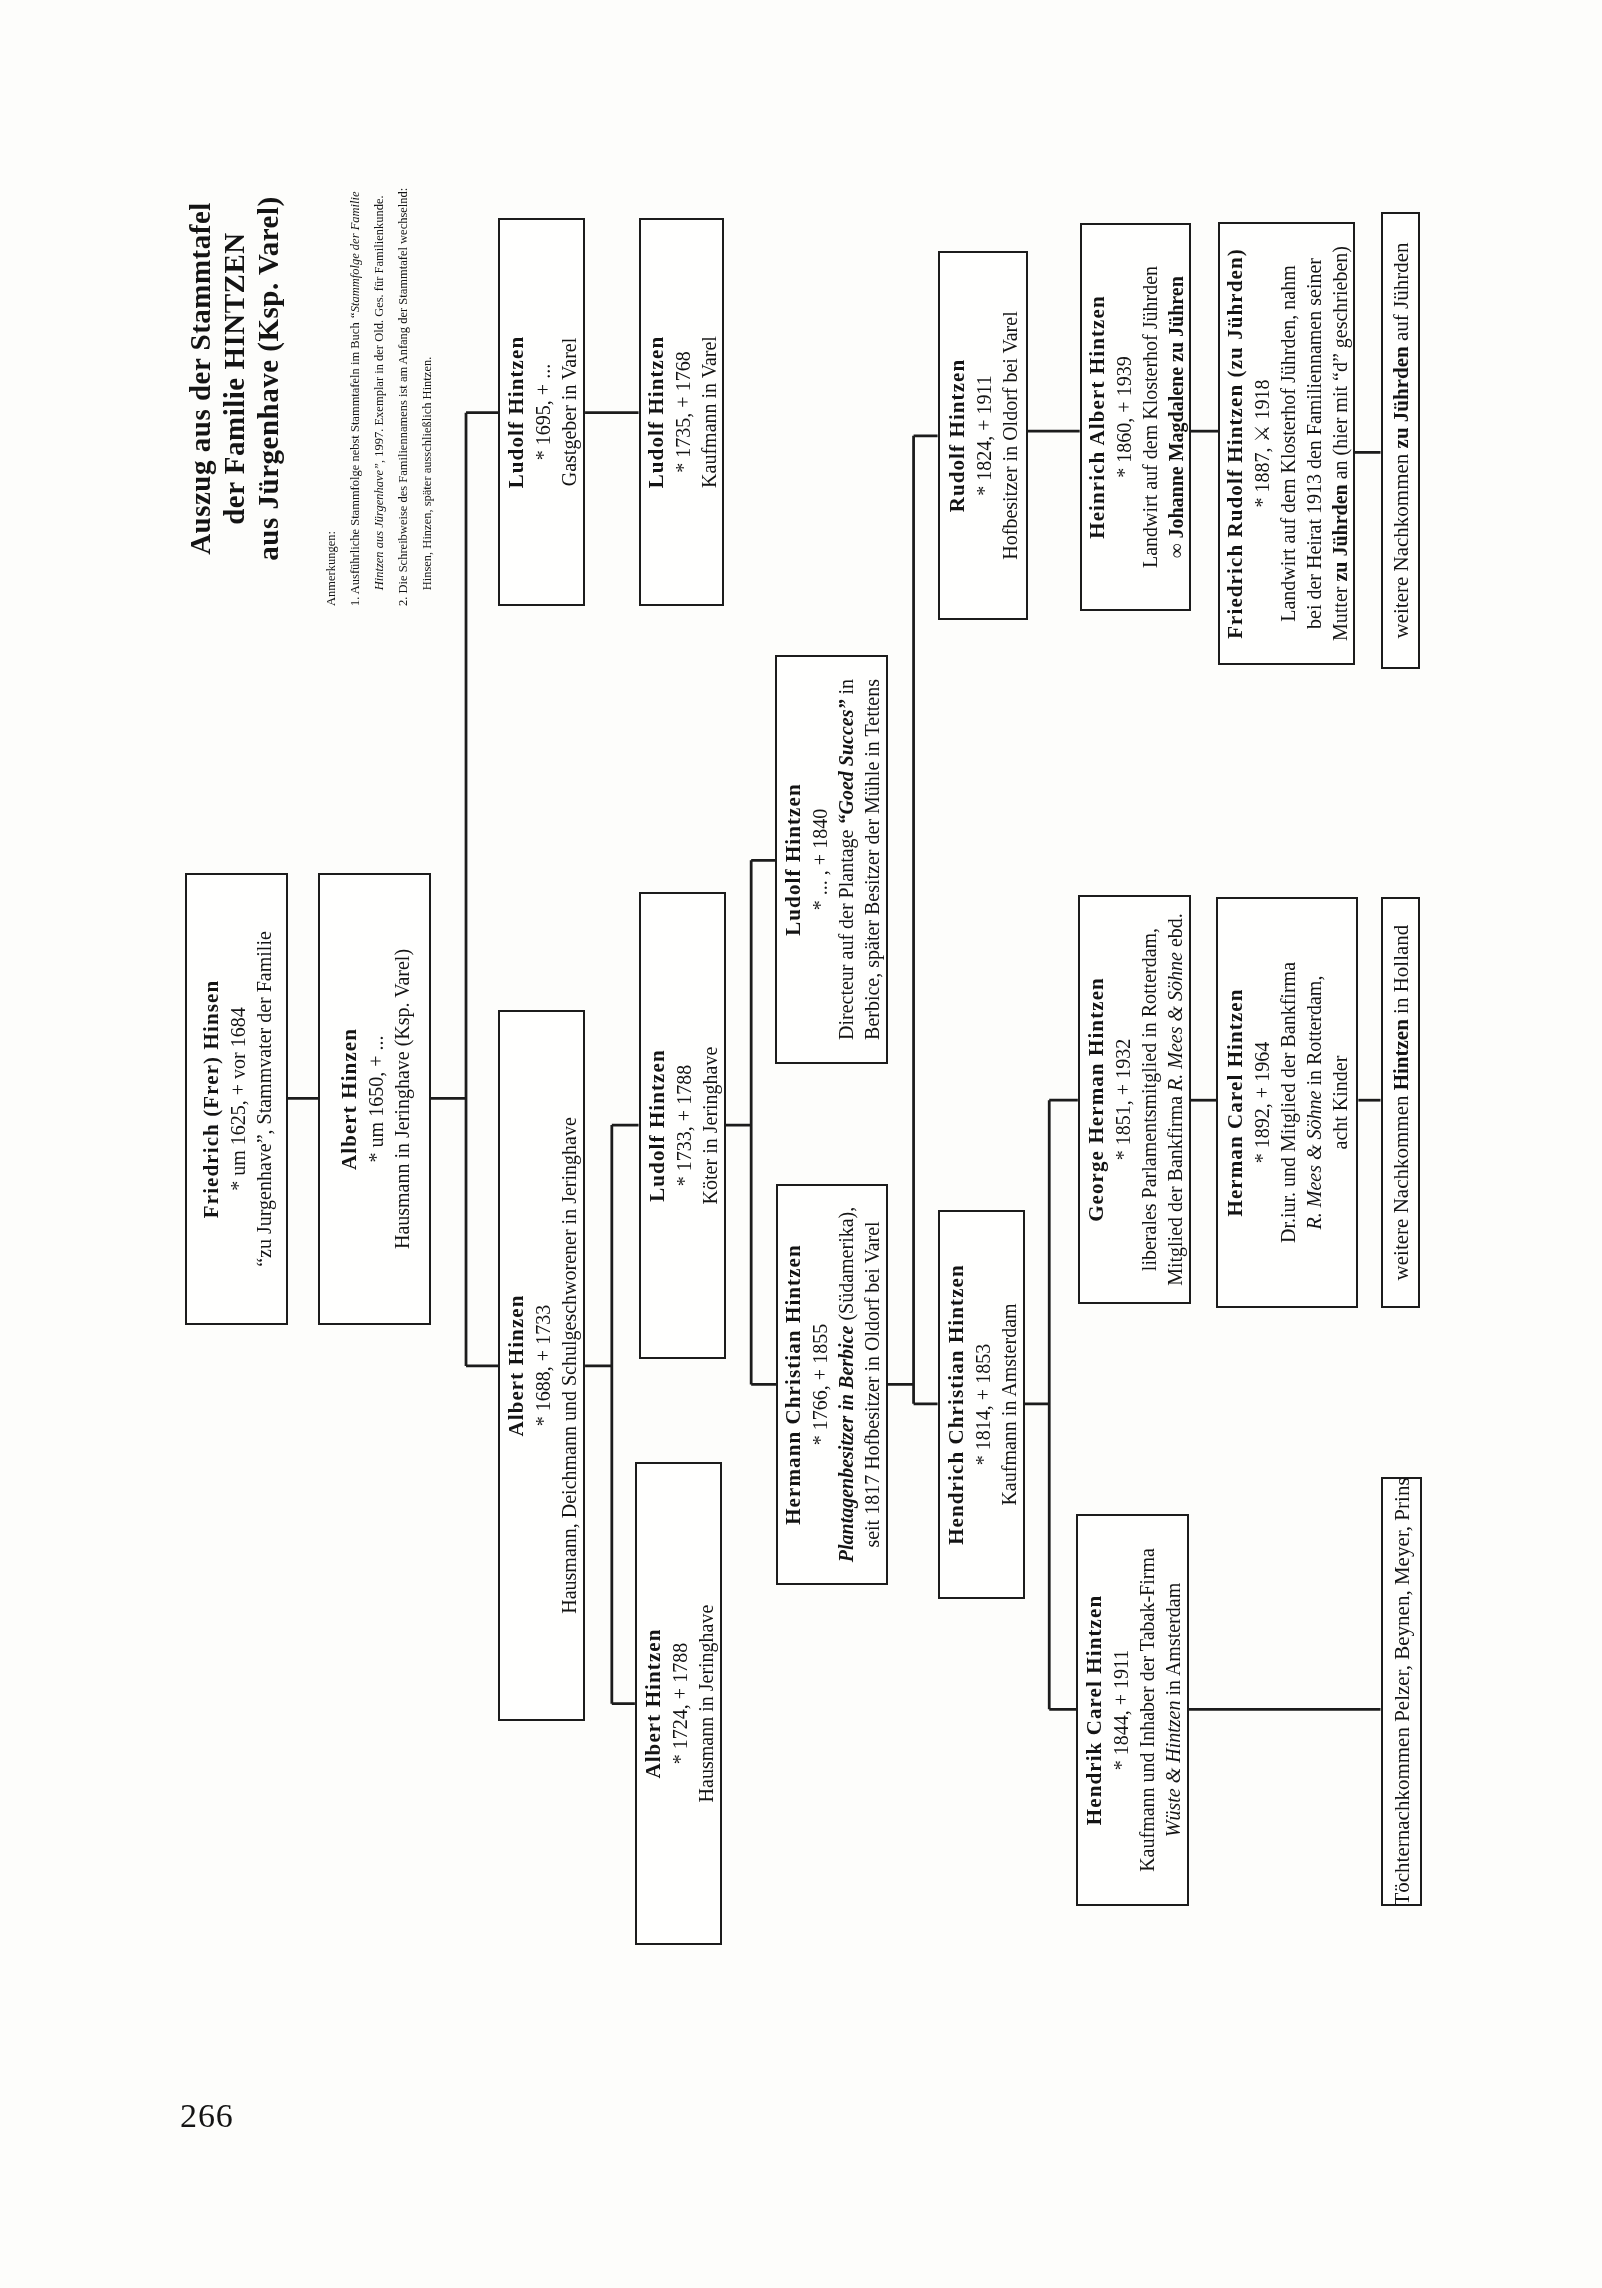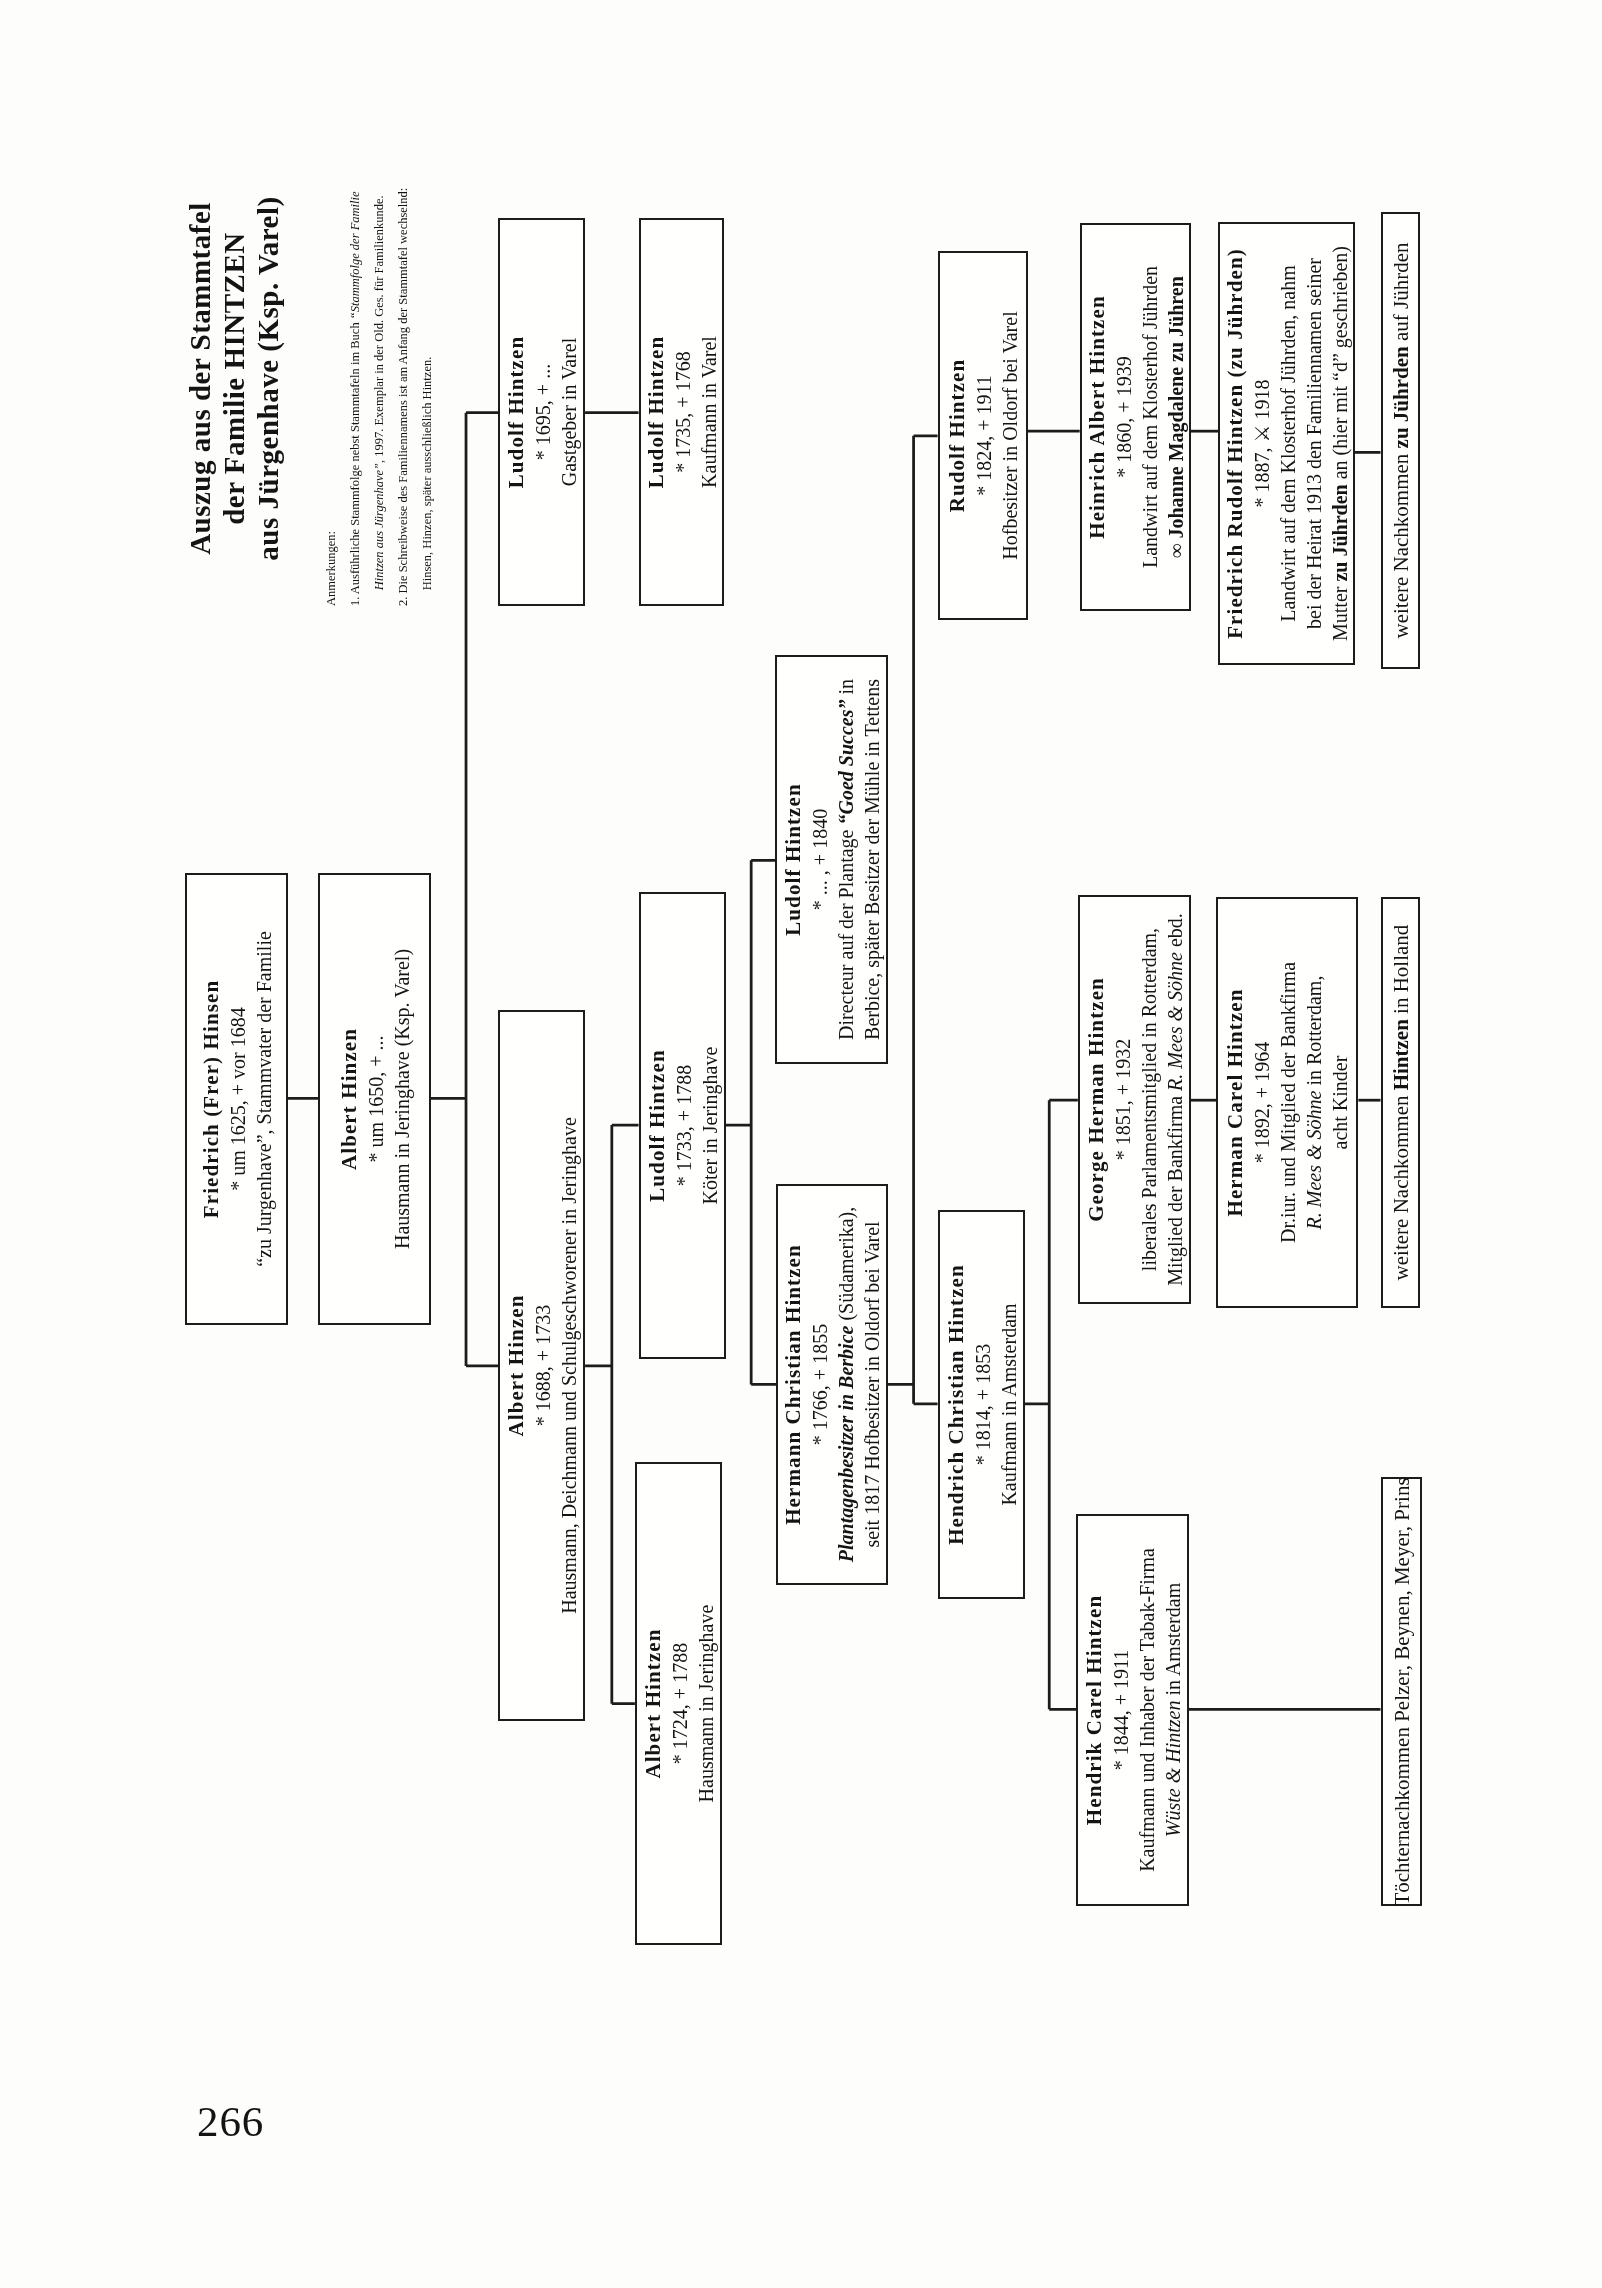--- a/index.html
+++ b/index.html
@@ -28,21 +28,21 @@
   #title-block{
     position:absolute;left:1652px;top:183px;width:517px;height:105px;
     text-align:center;font-weight:bold;font-size:29px;line-height:34px;letter-spacing:0.5px;
   }
   #notes{
     position:absolute;left:1683px;top:319px;width:434px;height:129px;
     font-size:12.5px;line-height:24px;white-space:nowrap;
   }
   .note-ind{padding-left:15.7px;}
   #page-number{
-    position:absolute;left:197px;top:2097px;font-size:43px;letter-spacing:0.9px;
+    position:absolute;left:180px;top:2097px;font-size:34px;letter-spacing:0.9px;
   }
 </style>
 </head>
 <body>
 
 <div id="page">
   <div id="landscape">
 
     <svg id="connectors" width="2289" height="1602" viewBox="0 0 2480 1736" fill="none" stroke="#1c1c1c" stroke-width="3">
       <path d="M1290 312 L1290 345"></path>

